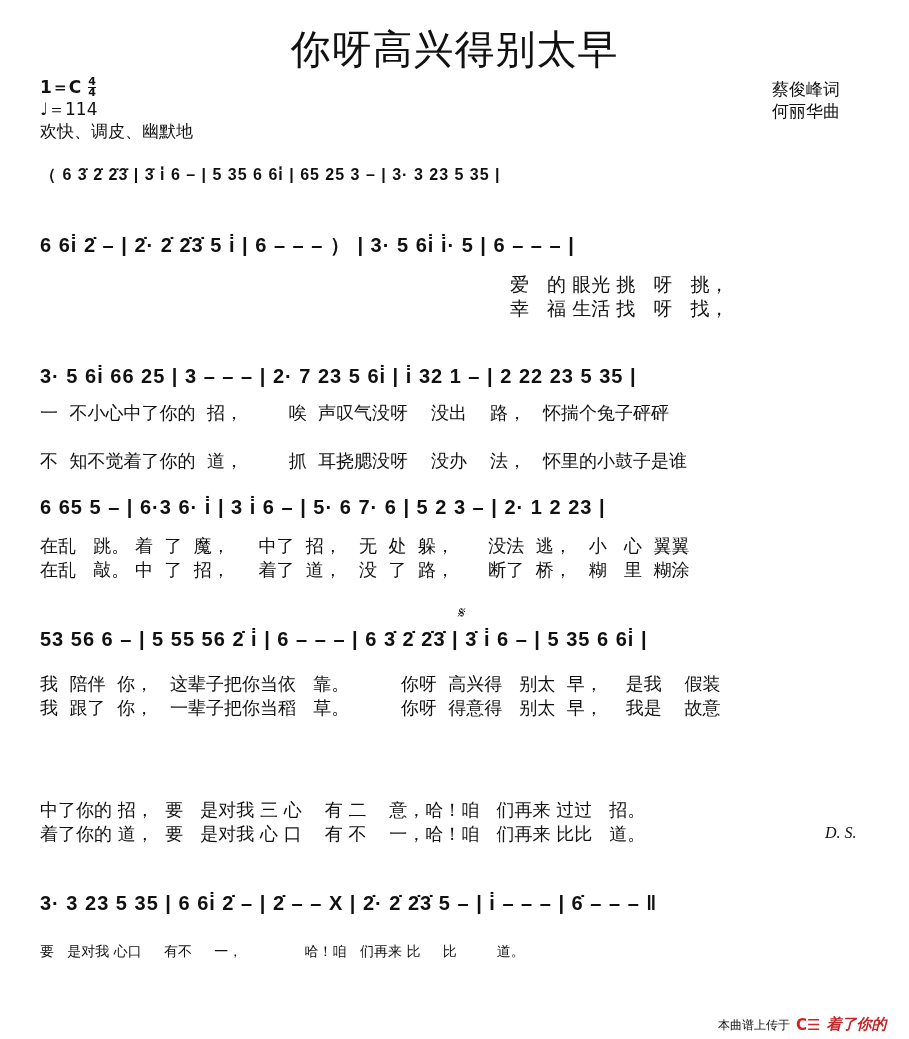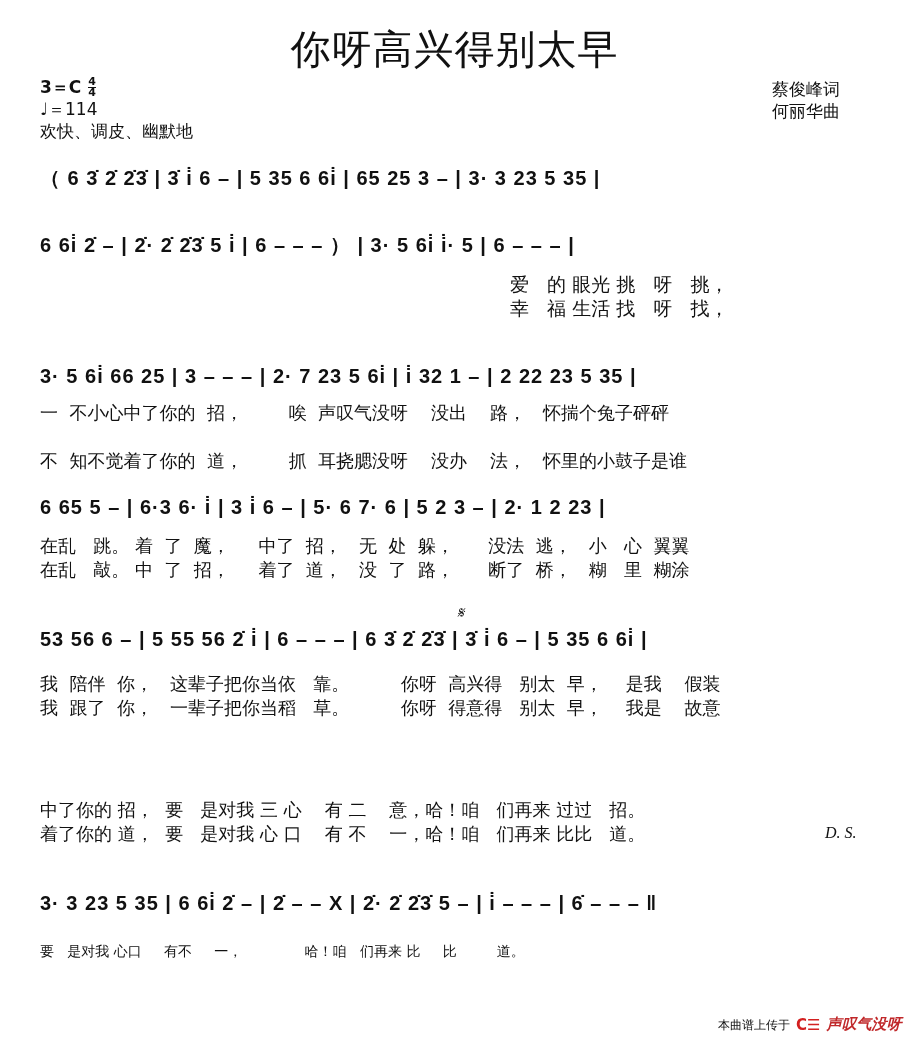--- a/index.html
+++ b/index.html
@@ -28,37 +28,37 @@
         font-style:italic; font-size:16px; }
   .segno { position:absolute; font-family:"Liberation Serif",serif; font-style:italic; font-size:16px; }
 </style>
 </head>
 <body>
 
 <div class="title">你呀高兴得别太早</div>
 
 <div class="meta-left">
   <div class="key">
-    <span>3＝C</span>
+    <span>1＝C</span>
     <span class="ts">
       <span>4</span>
       <span>4</span>
     </span>
   </div>
   <div class="tempo">♩＝114</div>
   <div>欢快、调皮、幽默地</div>
 </div>
 
 <div class="meta-right">
   <div>蔡俊峰词</div>
   <div>何丽华曲</div>
 </div>
 
 <div class="row" style="top:165px;height:30px;">
-  <div class="notes" style="font-size:20px;letter-spacing:1px;">（ 6 3̇  2̇ 2̇3̇ | 3̇ i̇  6 – | 5 35  6 6i̇ | 65 25  3 – | 3· 3 23  5  35 |</div>
+  <div class="notes" style="font-size:16px;letter-spacing:1px;">（ 6 3̇  2̇ 2̇3̇ | 3̇ i̇  6 – | 5 35  6 6i̇ | 65 25  3 – | 3· 3 23  5  35 |</div>
 </div>
 
 <div class="row" style="top:232px;height:90px;">
   <div class="notes" style="letter-spacing:1px;">6  6i̇  2̇ – | 2̇· 2̇ 2̇3̇ 5 i̇ | 6 – – – ） | 3· 5  6i̇  i̇· 5 | 6 – – – |</div>
   <div class="lyr" style="top:40px;left:470px;">爱   的 眼光 挑   呀   挑，</div>
   <div class="lyr" style="top:64px;left:470px;">幸   福 生活 找   呀   找，</div>
 </div>
 
 <div class="row" style="top:365px;height:90px;">
   <div class="notes" style="letter-spacing:1px;">3· 5 6i̇ 66 25 | 3 – – – | 2· 7 23 5 6i̇ | i̇ 32  1 – | 2 22 23 5 35 |</div>
@@ -86,14 +86,14 @@
 </div>
 
 <div class="row" style="top:892px;height:70px;">
   <div class="notes" style="letter-spacing:1px;">3· 3 23  5 35 | 6 6i̇  2̇ – | 2̇ – – X | 2̇· 2̇ 2̇3̇  5 – | i̇ – – – | 6̇ – – – ‖</div>
   <div class="lyr" style="top:40px;font-size:14px;margin-top:11px;">要   是对我 心口     有不     一，              哈！咱   们再来 比     比         道。</div>
 </div>
 
 <div class="footer">
   <span>本曲谱上传于</span>
   <span class="logo-mark">C☰</span>
-  <span class="logo-text">声叹气没呀</span>
+  <span class="logo-text">着了你的</span>
 </div>
 
 </body></html>

